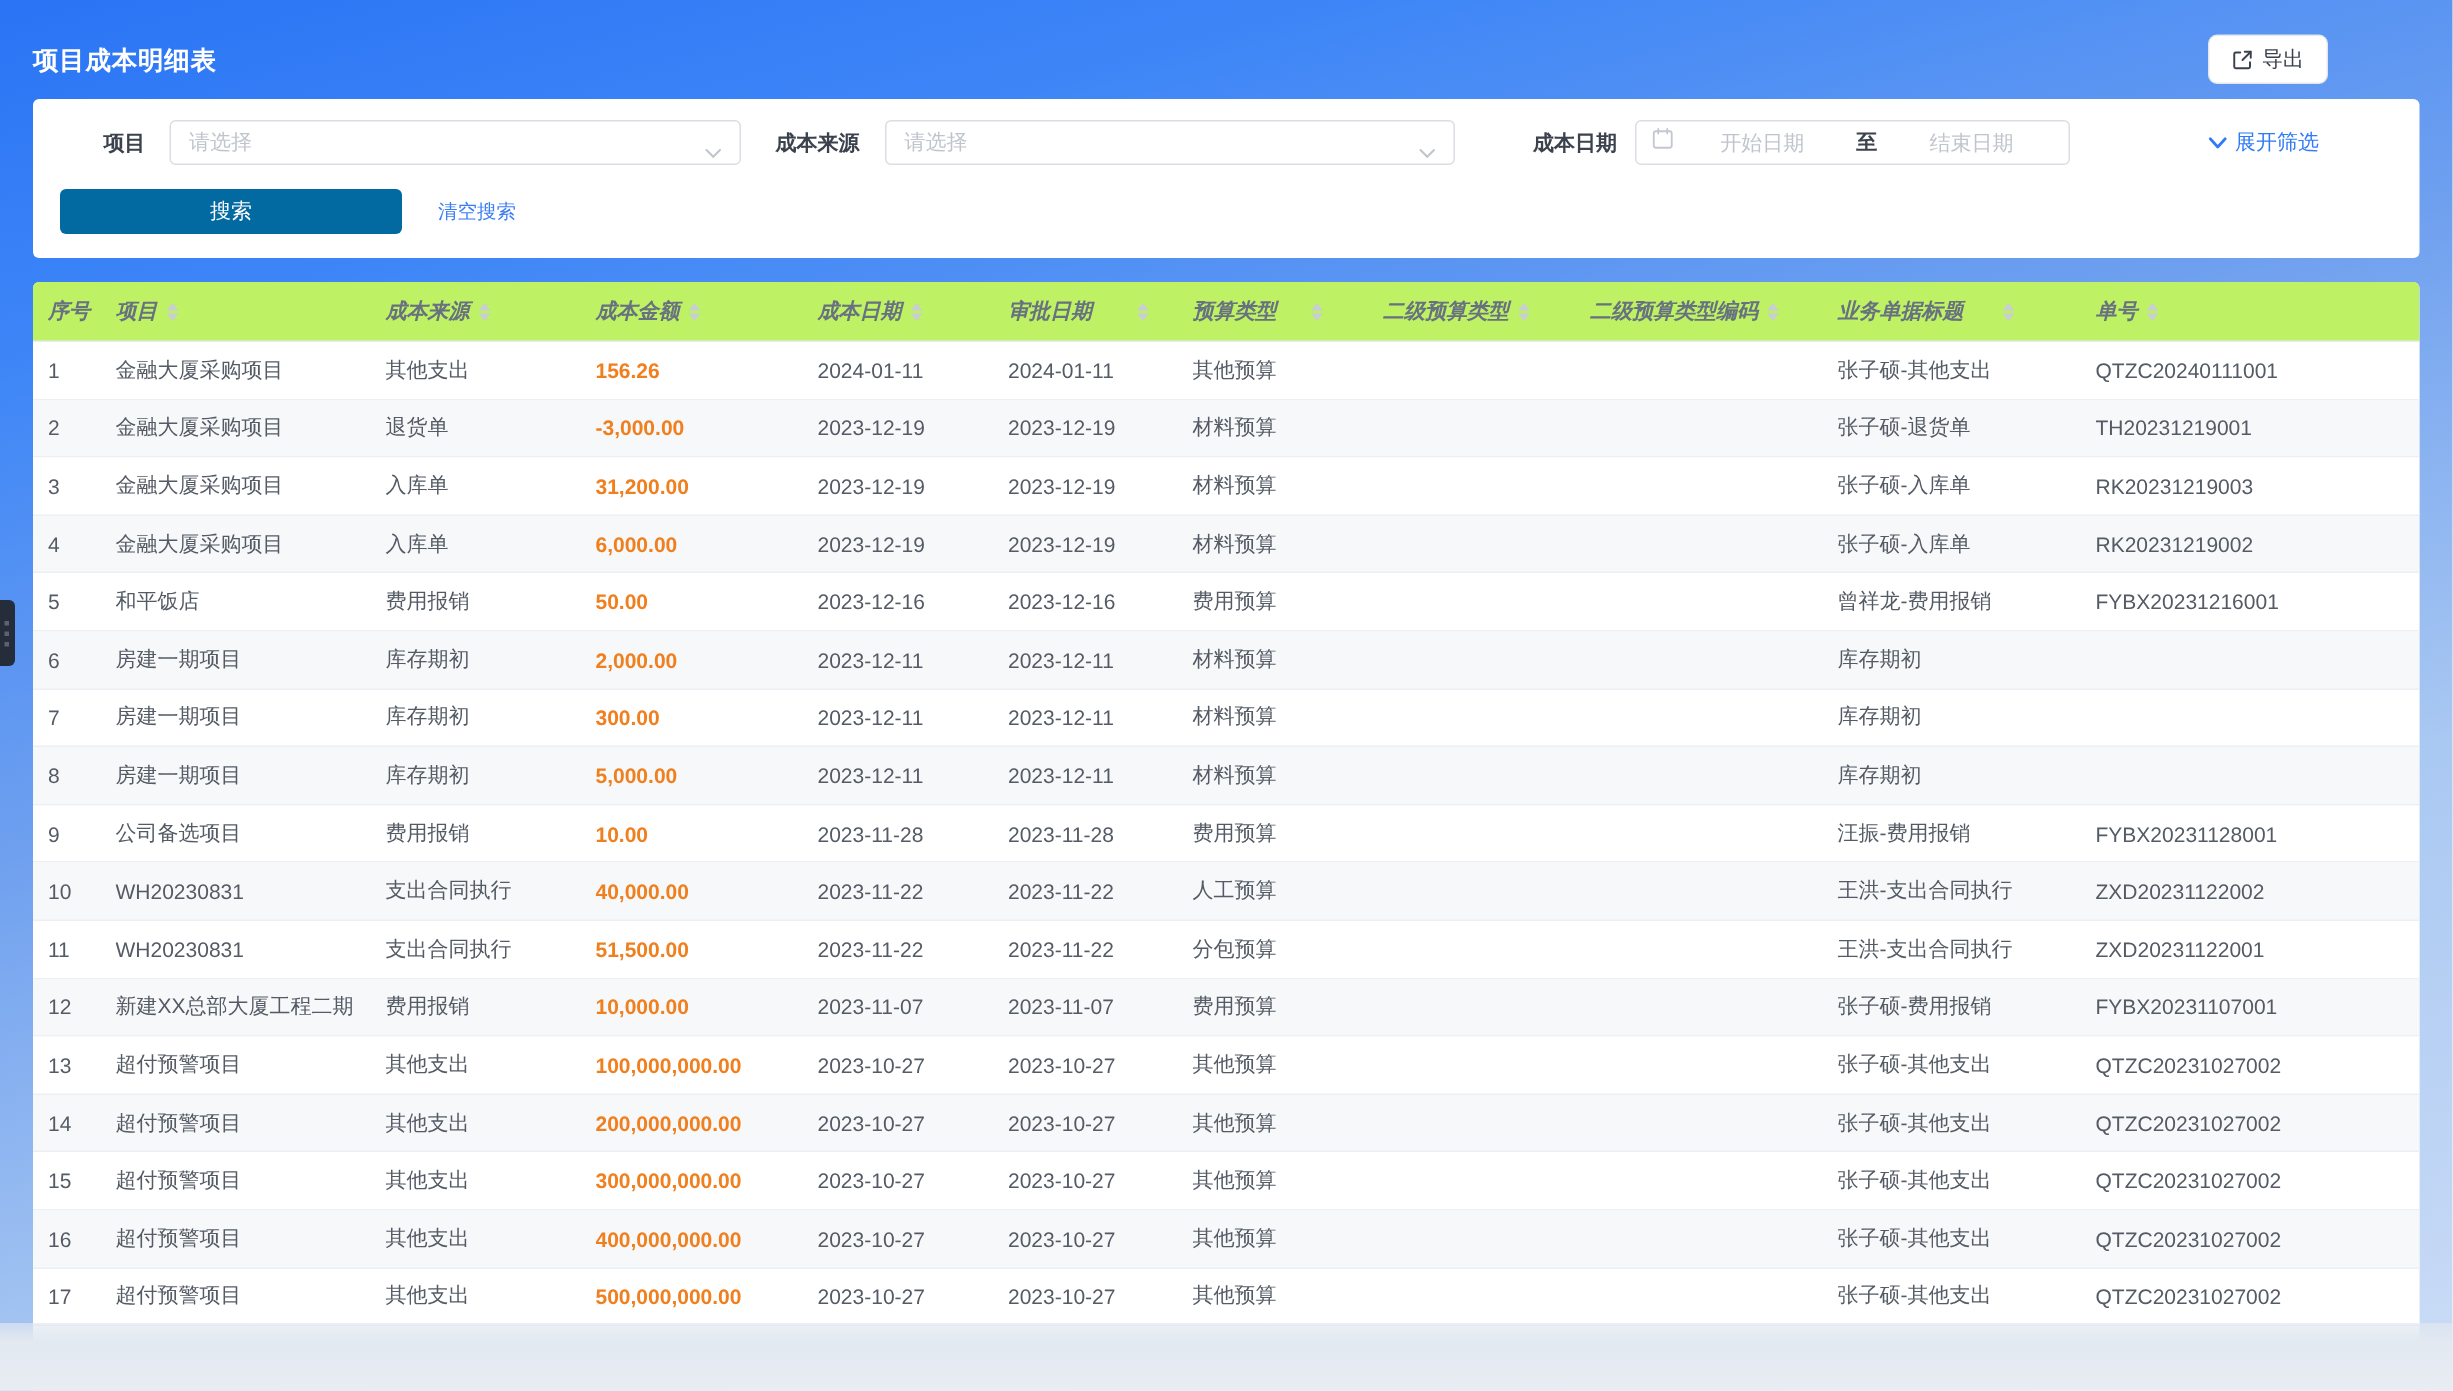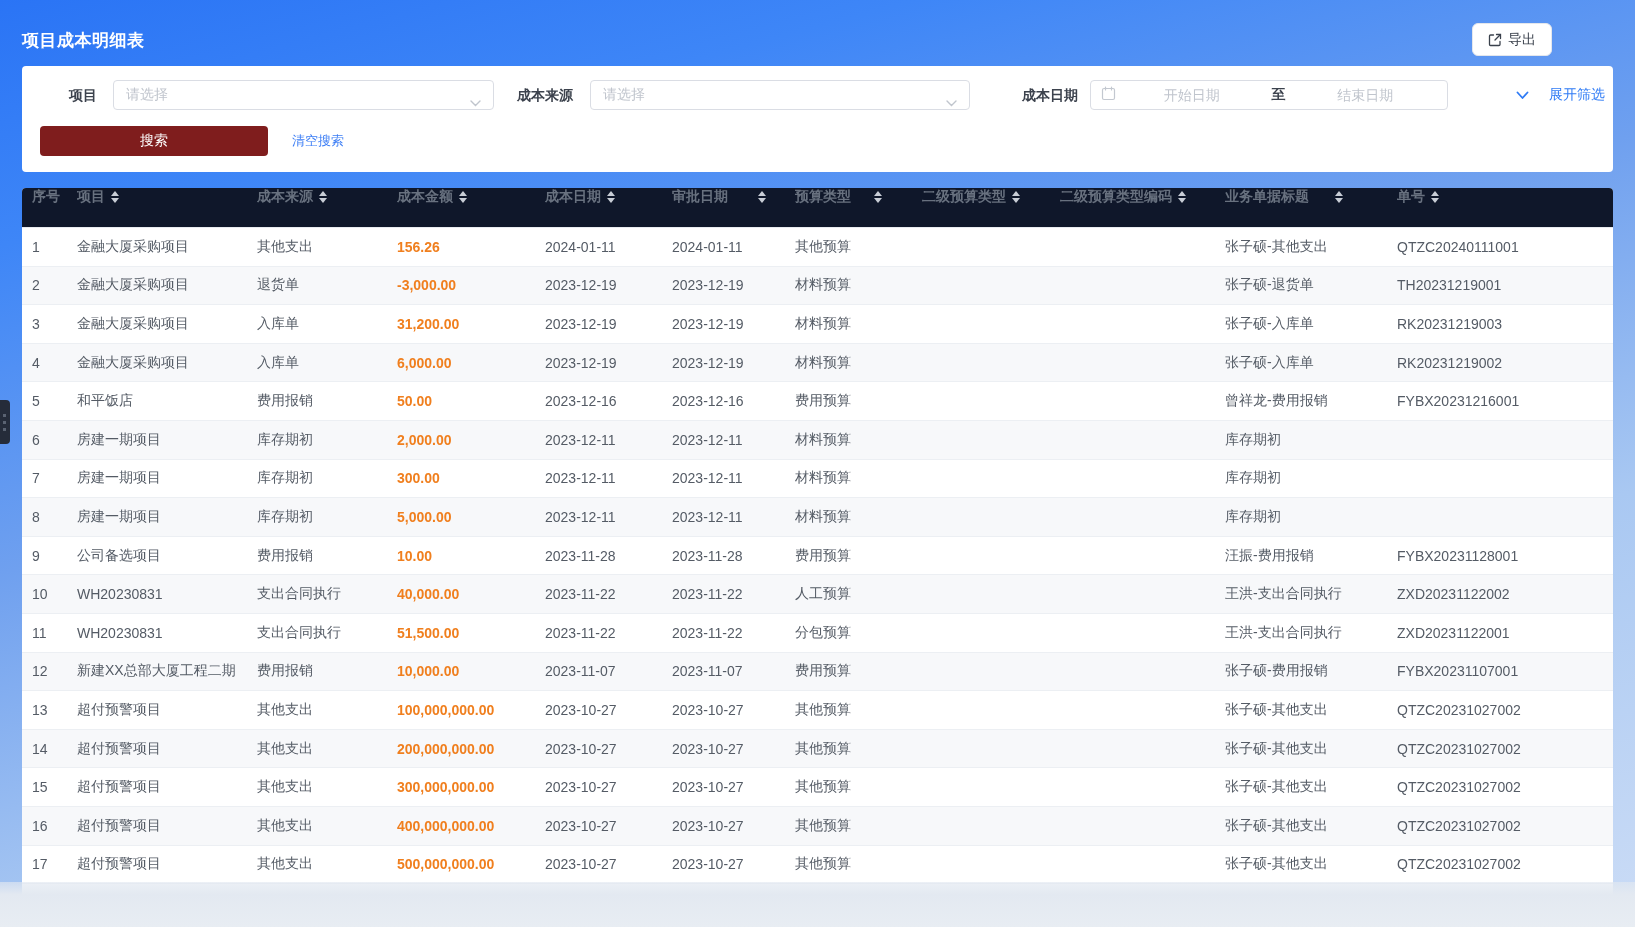--- a/index.html
+++ b/index.html
@@ -42,57 +42,57 @@
     position: absolute; top: 14px; height: 30px;
     border: 1px solid #dadde4; border-radius: 4px; background: #fff;
     display: flex; align-items: center; padding: 0 30px 0 12px; cursor: pointer;
   }
   .sel-project     { left: 91px;  width: 381px; }
   .sel-cost-source { left: 568px; width: 380px; }
   .placeholder { font-size: 14px; color: #c0c5cd; }
   .select-box .chev { position: absolute; right: 12px; top: 12px; }
 
   .range-box {
-    position: absolute; left: 1068px; top: 14px; width: 358px; height: 30px;
+    position: absolute; left: 1068px; top: 14px; width: 290px; height: 30px;
     border: 1px solid #dadde4; border-radius: 4px; background: #fff;
     display: flex; align-items: center; padding: 4px 10px;
   }
   .range-box .cal { flex: 0 0 auto; margin-right: 4px; }
   .range-input {
     flex: 1 1 0; min-width: 0; border: none; outline: none;
     font-family: inherit; font-size: 14px; color: #3c424d; text-align: center; background: transparent;
   }
   .range-input::placeholder { color: #c0c5cd; }
   .range-sep { flex: 0 0 auto; font-size: 14px; font-weight: 600; color: #3c424d; padding: 0 8px; }
 
   .expand-link {
-    position: absolute; left: 1494px; top: 14px; height: 30px;
-    display: flex; align-items: center; gap: 20px;
+    position: absolute; left: 1450px; top: 14px; height: 30px;
+    display: flex; align-items: center; gap: 5px;
     font-size: 14px; color: #2f7bf5; cursor: pointer; white-space: nowrap;
   }
 
   .search-btn {
     position: absolute; left: 18px; top: 60px; width: 228px; height: 30px;
-    background: #7f1d1d; border: none; border-radius: 4px;
+    background: #0369a1; border: none; border-radius: 4px;
     color: #ffffff; font-size: 14px; font-family: inherit; cursor: pointer;
   }
   .clear-link {
     position: absolute; left: 270px; top: 60px; height: 30px; line-height: 30px;
     font-size: 13px; color: #3b7df5; cursor: pointer;
   }
 
   
   .table-panel {
     position: absolute; left: 22px; top: 188px;
     width: 1591px; height: 739px;
     background: #ffffff; border-radius: 4px 4px 0 0; overflow: hidden;
   }
   .thead {
-    display: flex; align-items: flex-start; height: 40px;
-    padding-left: 10px; border-bottom: 1px solid #e8ebf0; background: #0f172a;
+    display: flex; align-items: center; height: 40px;
+    padding-left: 10px; border-bottom: 1px solid #e8ebf0; background: #bef264; font-style: italic;
   }
   .th {
     display: flex; align-items: center;
     font-size: 14px; font-weight: 600; color: #68717f;
     padding-right: 8px; white-space: nowrap; overflow: hidden;
   }
   .sorter { display: inline-flex; flex-direction: column; margin-left: 6px; gap: 2px; cursor: pointer; }
   .caret-up    { width: 0; height: 0; border-left: 4px solid transparent; border-right: 4px solid transparent; border-bottom: 5px solid #c8cdd6; }
   .caret-down  { width: 0; height: 0; border-left: 4px solid transparent; border-right: 4px solid transparent; border-top: 5px solid #c8cdd6; }
 

